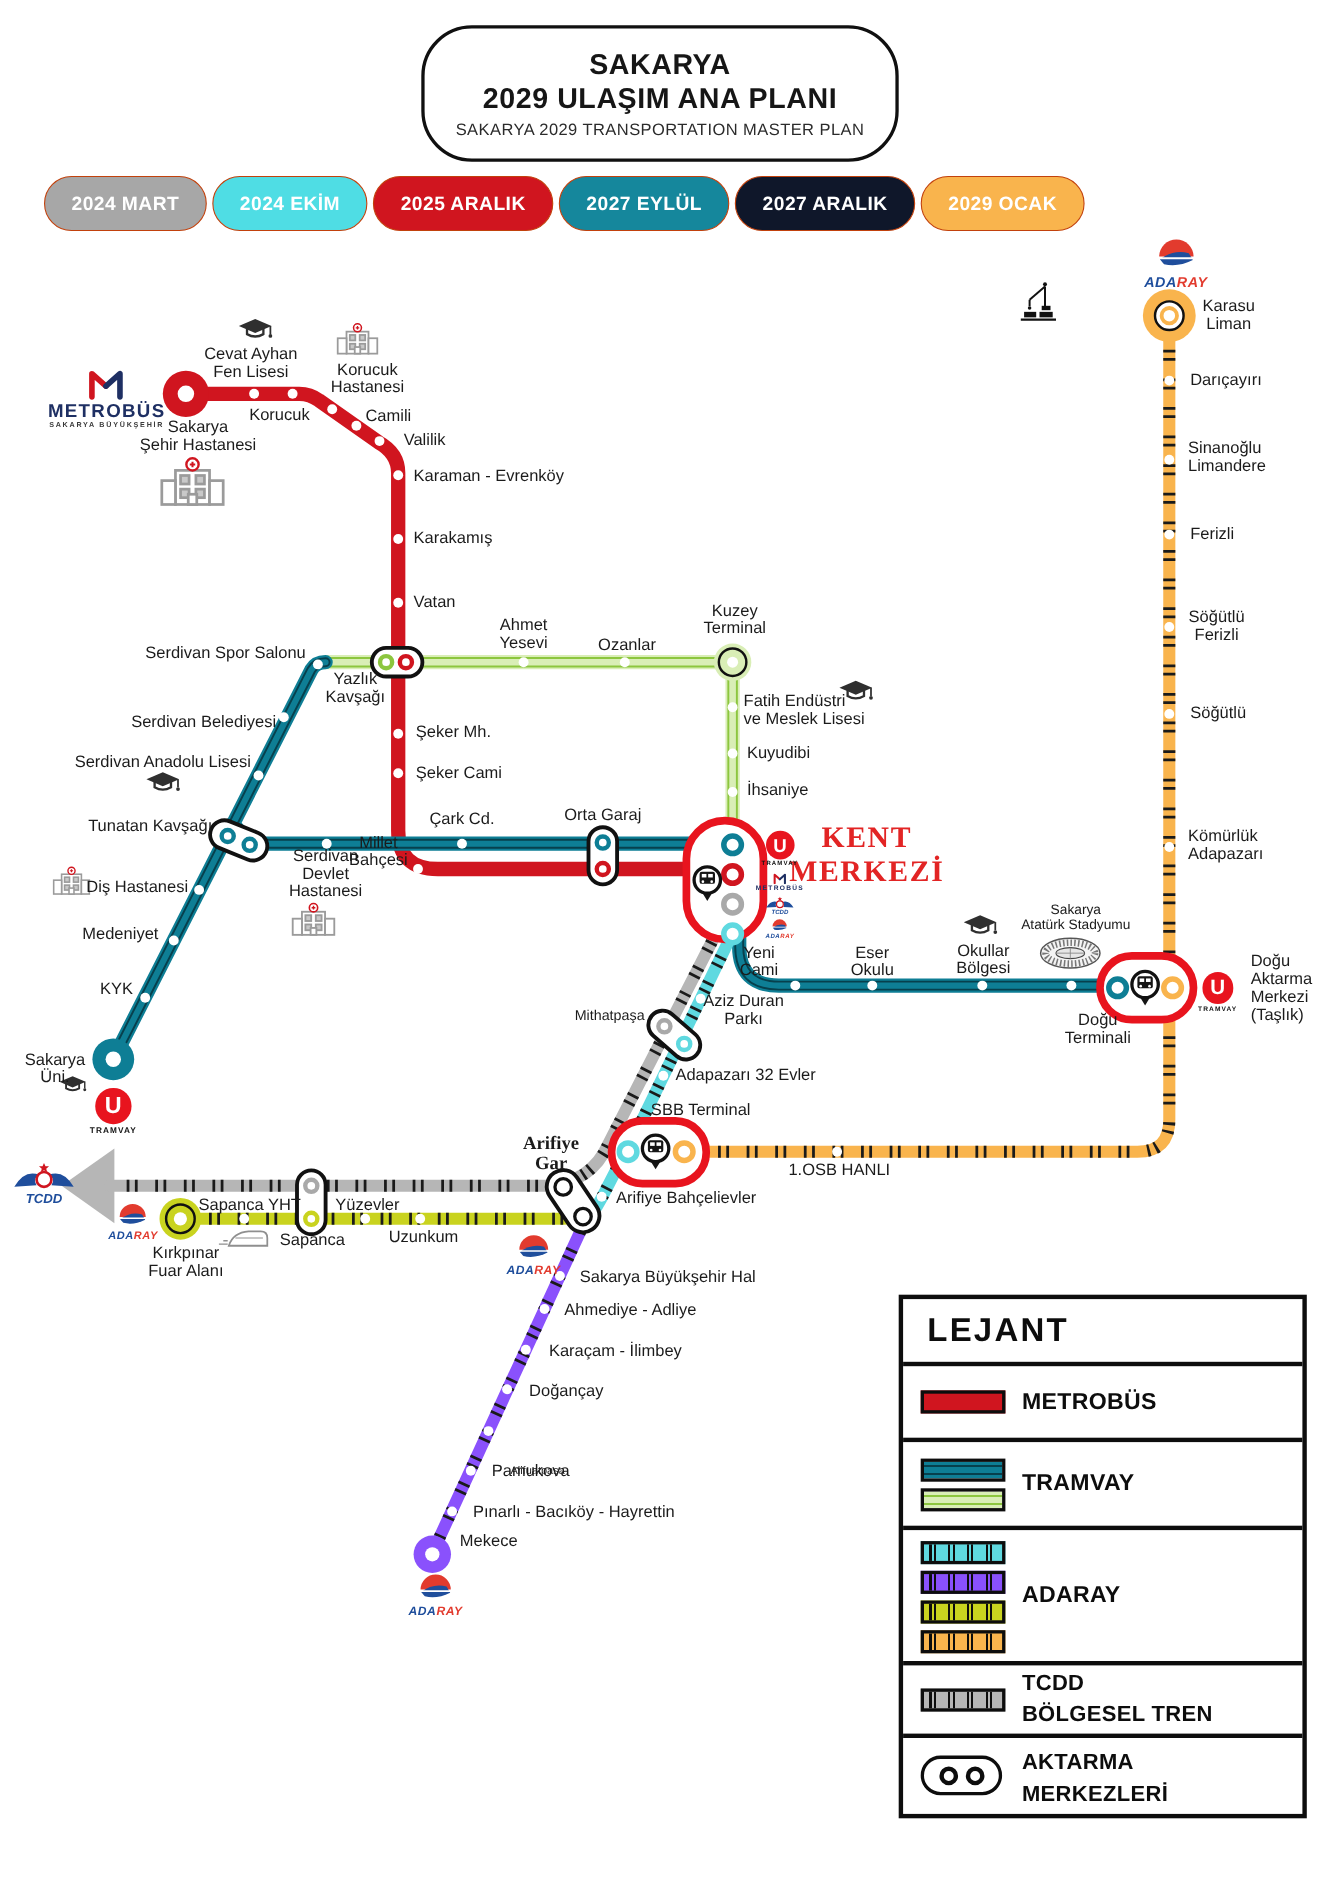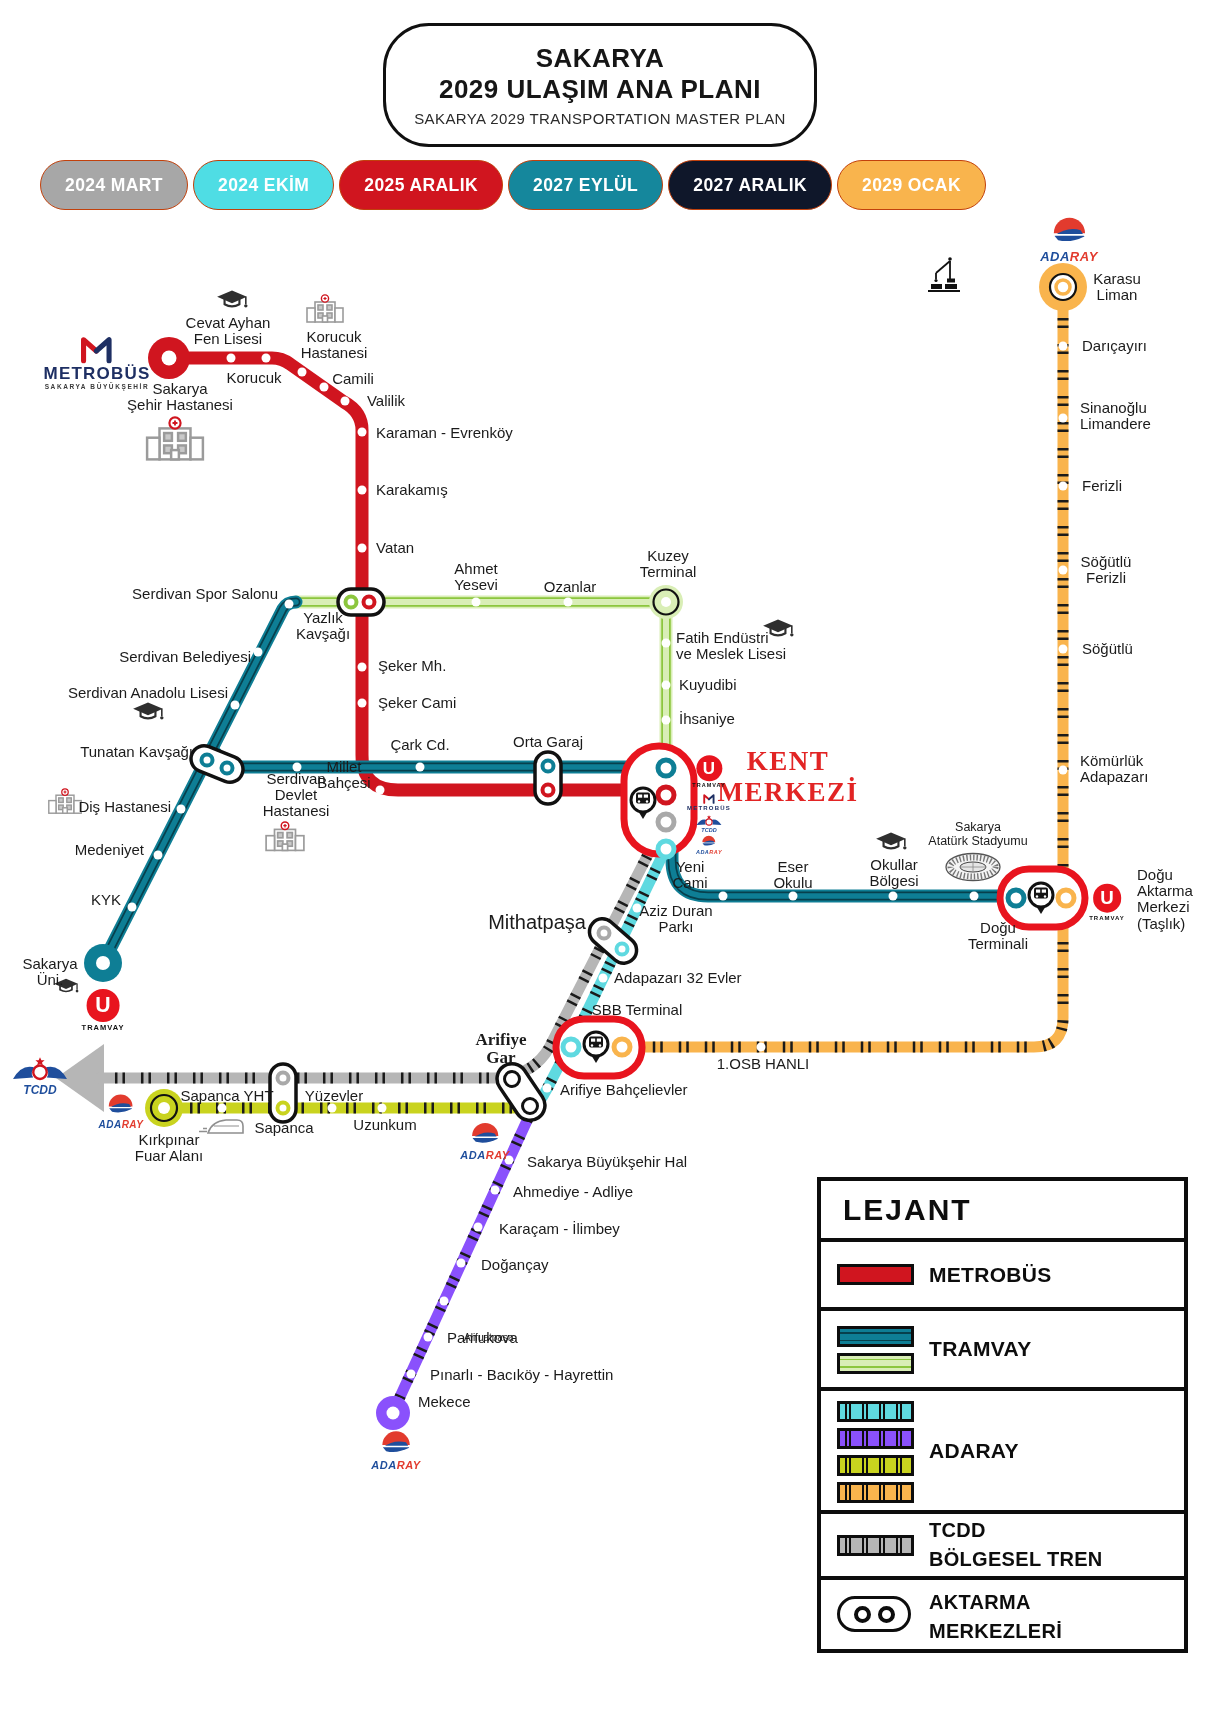--- a/index.html
+++ b/index.html
@@ -350,21 +350,21 @@
       <div class="lbl" style="left: 1082px; top: 346px; font-size: 15px; transform: translate(0px, -50%); text-align: left;">Darıçayırı</div>
       <div class="lbl" style="left: 1080px; top: 416px; font-size: 15px; transform: translate(0px, -50%); text-align: left;">Sinanoğlu
 Limandere</div>
       <div class="lbl" style="left: 1082px; top: 486px; font-size: 15px; transform: translate(0px, -50%); text-align: left;">Ferizli</div>
       <div class="lbl" style="left: 1106px; top: 570px; font-size: 15px; transform: translate(-50%, -50%); text-align: center;">Söğütlü
 Ferizli</div>
       <div class="lbl" style="left: 1082px; top: 649px; font-size: 15px; transform: translate(0px, -50%); text-align: left;">Söğütlü</div>
       <div class="lbl" style="left: 1080px; top: 769px; font-size: 15px; transform: translate(0px, -50%); text-align: left;">Kömürlük
 Adapazarı</div>
       <div class="lbl" style="left: 763px; top: 1064px; font-size: 15px; transform: translate(-50%, -50%); text-align: center;">1.OSB HANLI</div>
-      <div class="lbl" style="left: 586px; top: 923px; font-size: 20px; transform: translate(-100%, -50%); text-align: right;">Mithatpaşa</div>
+      <div class="lbl" style="left: 586px; top: 923px; font-size: 13px; transform: translate(-100%, -50%); text-align: right;">Mithatpaşa</div>
       <div class="lbl" style="left: 676px; top: 919px; font-size: 15px; transform: translate(-50%, -50%); text-align: center;">Aziz Duran
 Parkı</div>
       <div class="lbl" style="left: 614px; top: 978px; font-size: 15px; transform: translate(0px, -50%); text-align: left;">Adapazarı 32 Evler</div>
       <div class="lbl" style="left: 637px; top: 1010px; font-size: 15px; transform: translate(-50%, -50%); text-align: center;">SBB Terminal</div>
       <div class="lbl serif" style="left: 501px; top: 1049px; font-size: 17px; font-weight: 700; transform: translate(-50%, -50%); text-align: center;">Arifiye
 Gar</div>
       <div class="lbl" style="left: 560px; top: 1090px; font-size: 15px; transform: translate(0px, -50%); text-align: left;">Arifiye Bahçelievler</div>
       <div class="lbl" style="left: 227px; top: 1096px; font-size: 15px; transform: translate(-50%, -50%); text-align: center;">Sapanca YHT</div>
       <div class="lbl" style="left: 334px; top: 1096px; font-size: 15px; transform: translate(-50%, -50%); text-align: center;">Yüzevler</div>
       <div class="lbl" style="left: 284px; top: 1128px; font-size: 15px; transform: translate(-50%, -50%); text-align: center;">Sapanca</div>

